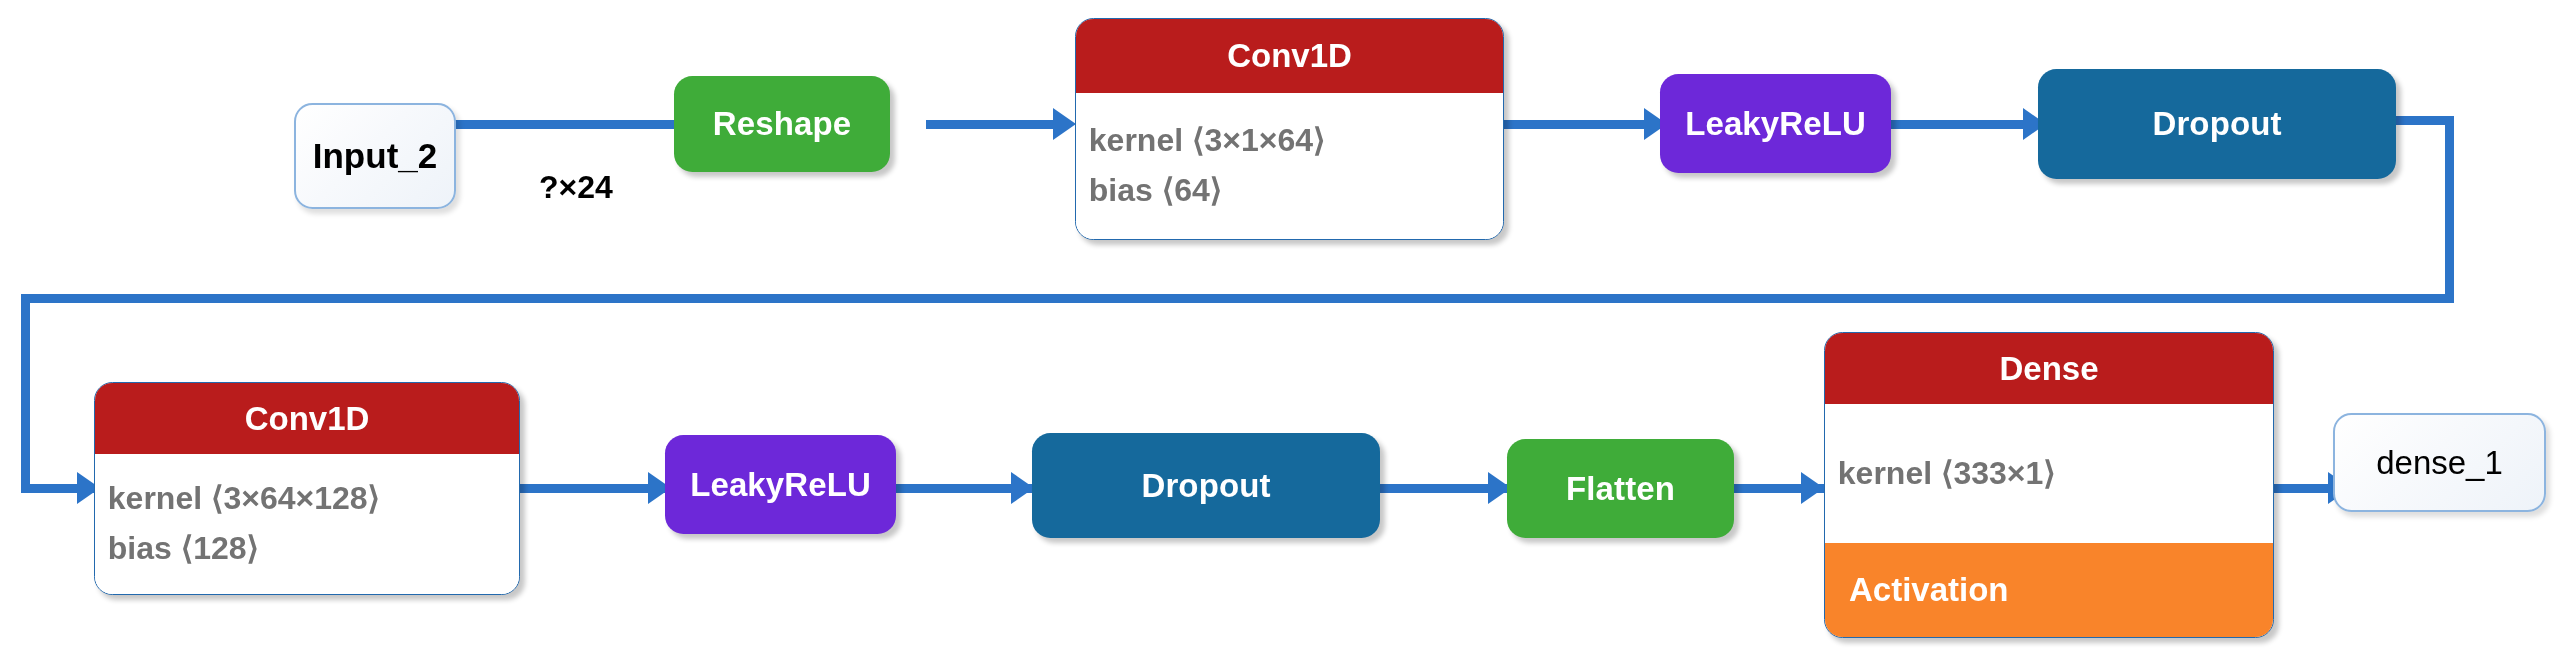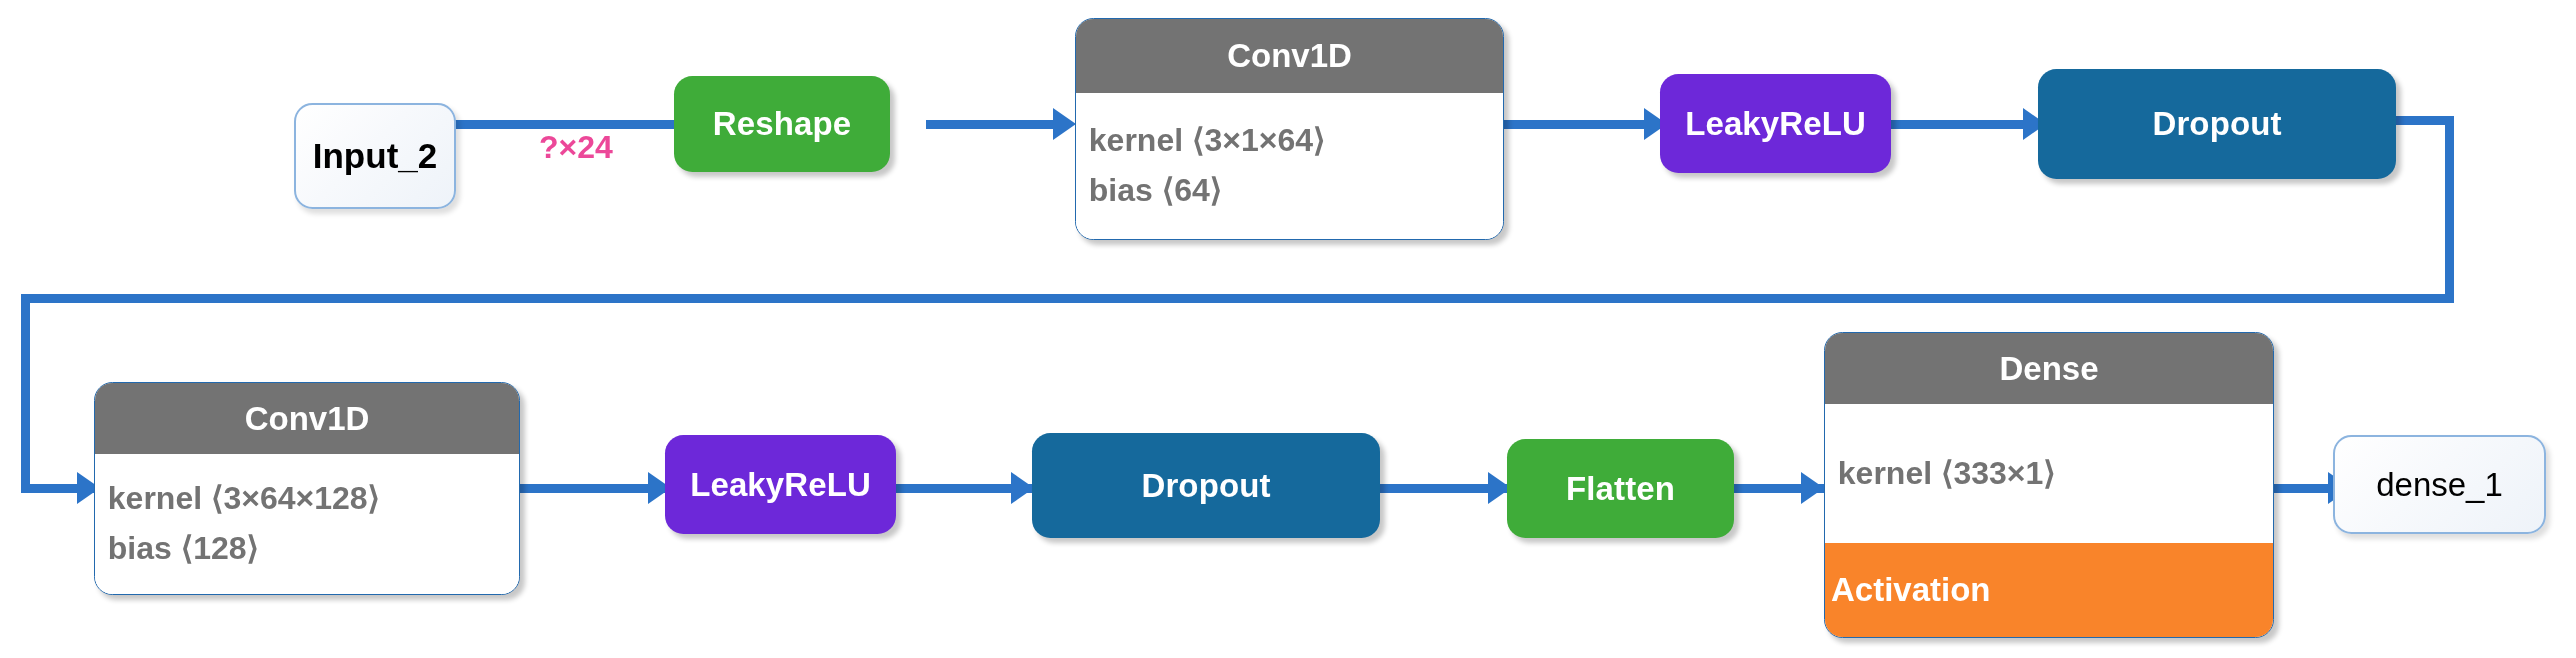--- a/index.html
+++ b/index.html
@@ -59,21 +59,21 @@
     border-radius: 18.4px;
     background: #ffffff;
     border: 1.4px solid #2269AE;
     overflow: hidden;
     display: flex;
     flex-direction: column;
     box-shadow: 4.3px 5px 5.7px rgba(0,0,0,.22);
     z-index: 5;
   }
   .card-head {
-    background: #737373;
+    background: #b91c1c;
     color: #ffffff;
     font-weight: bold;
     display: flex;
     align-items: center;
     justify-content: center;
     flex: none;
   }
   .card-body {
     background: #ffffff;
     color: #737373;
@@ -86,21 +86,21 @@
     box-sizing: border-box;
   }
   .card-body .row { white-space: nowrap; }
   .card-foot {
     background: #F9842A;
     color: #ffffff;
     font-weight: bold;
     flex: none;
     display: flex;
     align-items: center;
-    padding-left: 6px;
+    padding-left: 24px;
     box-sizing: border-box;
   }
 
   
   .seg {
     position: absolute;
     background: #2C74C8;
     z-index: 2;
   }
   .arrow-head {
@@ -108,24 +108,25 @@
     width: 0; height: 0;
     border-top: 16.3px solid transparent;
     border-bottom: 16.3px solid transparent;
     border-left: 23px solid #2C74C8;
     z-index: 3;
   }
 
   
   .edge-label {
     position: absolute;
-    color: #ec4899;
+    color: #000000;
     font-weight: bold;
     white-space: nowrap;
     z-index: 6;
+    margin-top: 40px;
   }
 </style>
 </head>
 <body>
 
 <div id="canvas">
 
   <div class="seg" style="left:454px; top:120px; width:238px; height:8.5px;"></div>
   <div class="arrow-head" style="left:692px; top:108px;"></div>
 
@@ -215,18 +216,18 @@
       <span>Dense</span>
     </div>
     <div class="card-body" style="font-size:32px; line-height:1.6;">
       <div class="row">kernel ⟨333×1⟩</div>
     </div>
     <div class="card-foot" style="height:94px; font-size:33px;">
       <span>Activation</span>
     </div>
   </div>
 
-  <div class="io" style="left:2333px; top:435px; width:213px; height:99px; font-size:33px; font-weight:normal;">
+  <div class="io" style="left:2333px; top:413px; width:213px; height:99px; font-size:33px; font-weight:normal;">
     <span>dense_1</span>
   </div>
 
 </div>
 
 
 </body></html>

